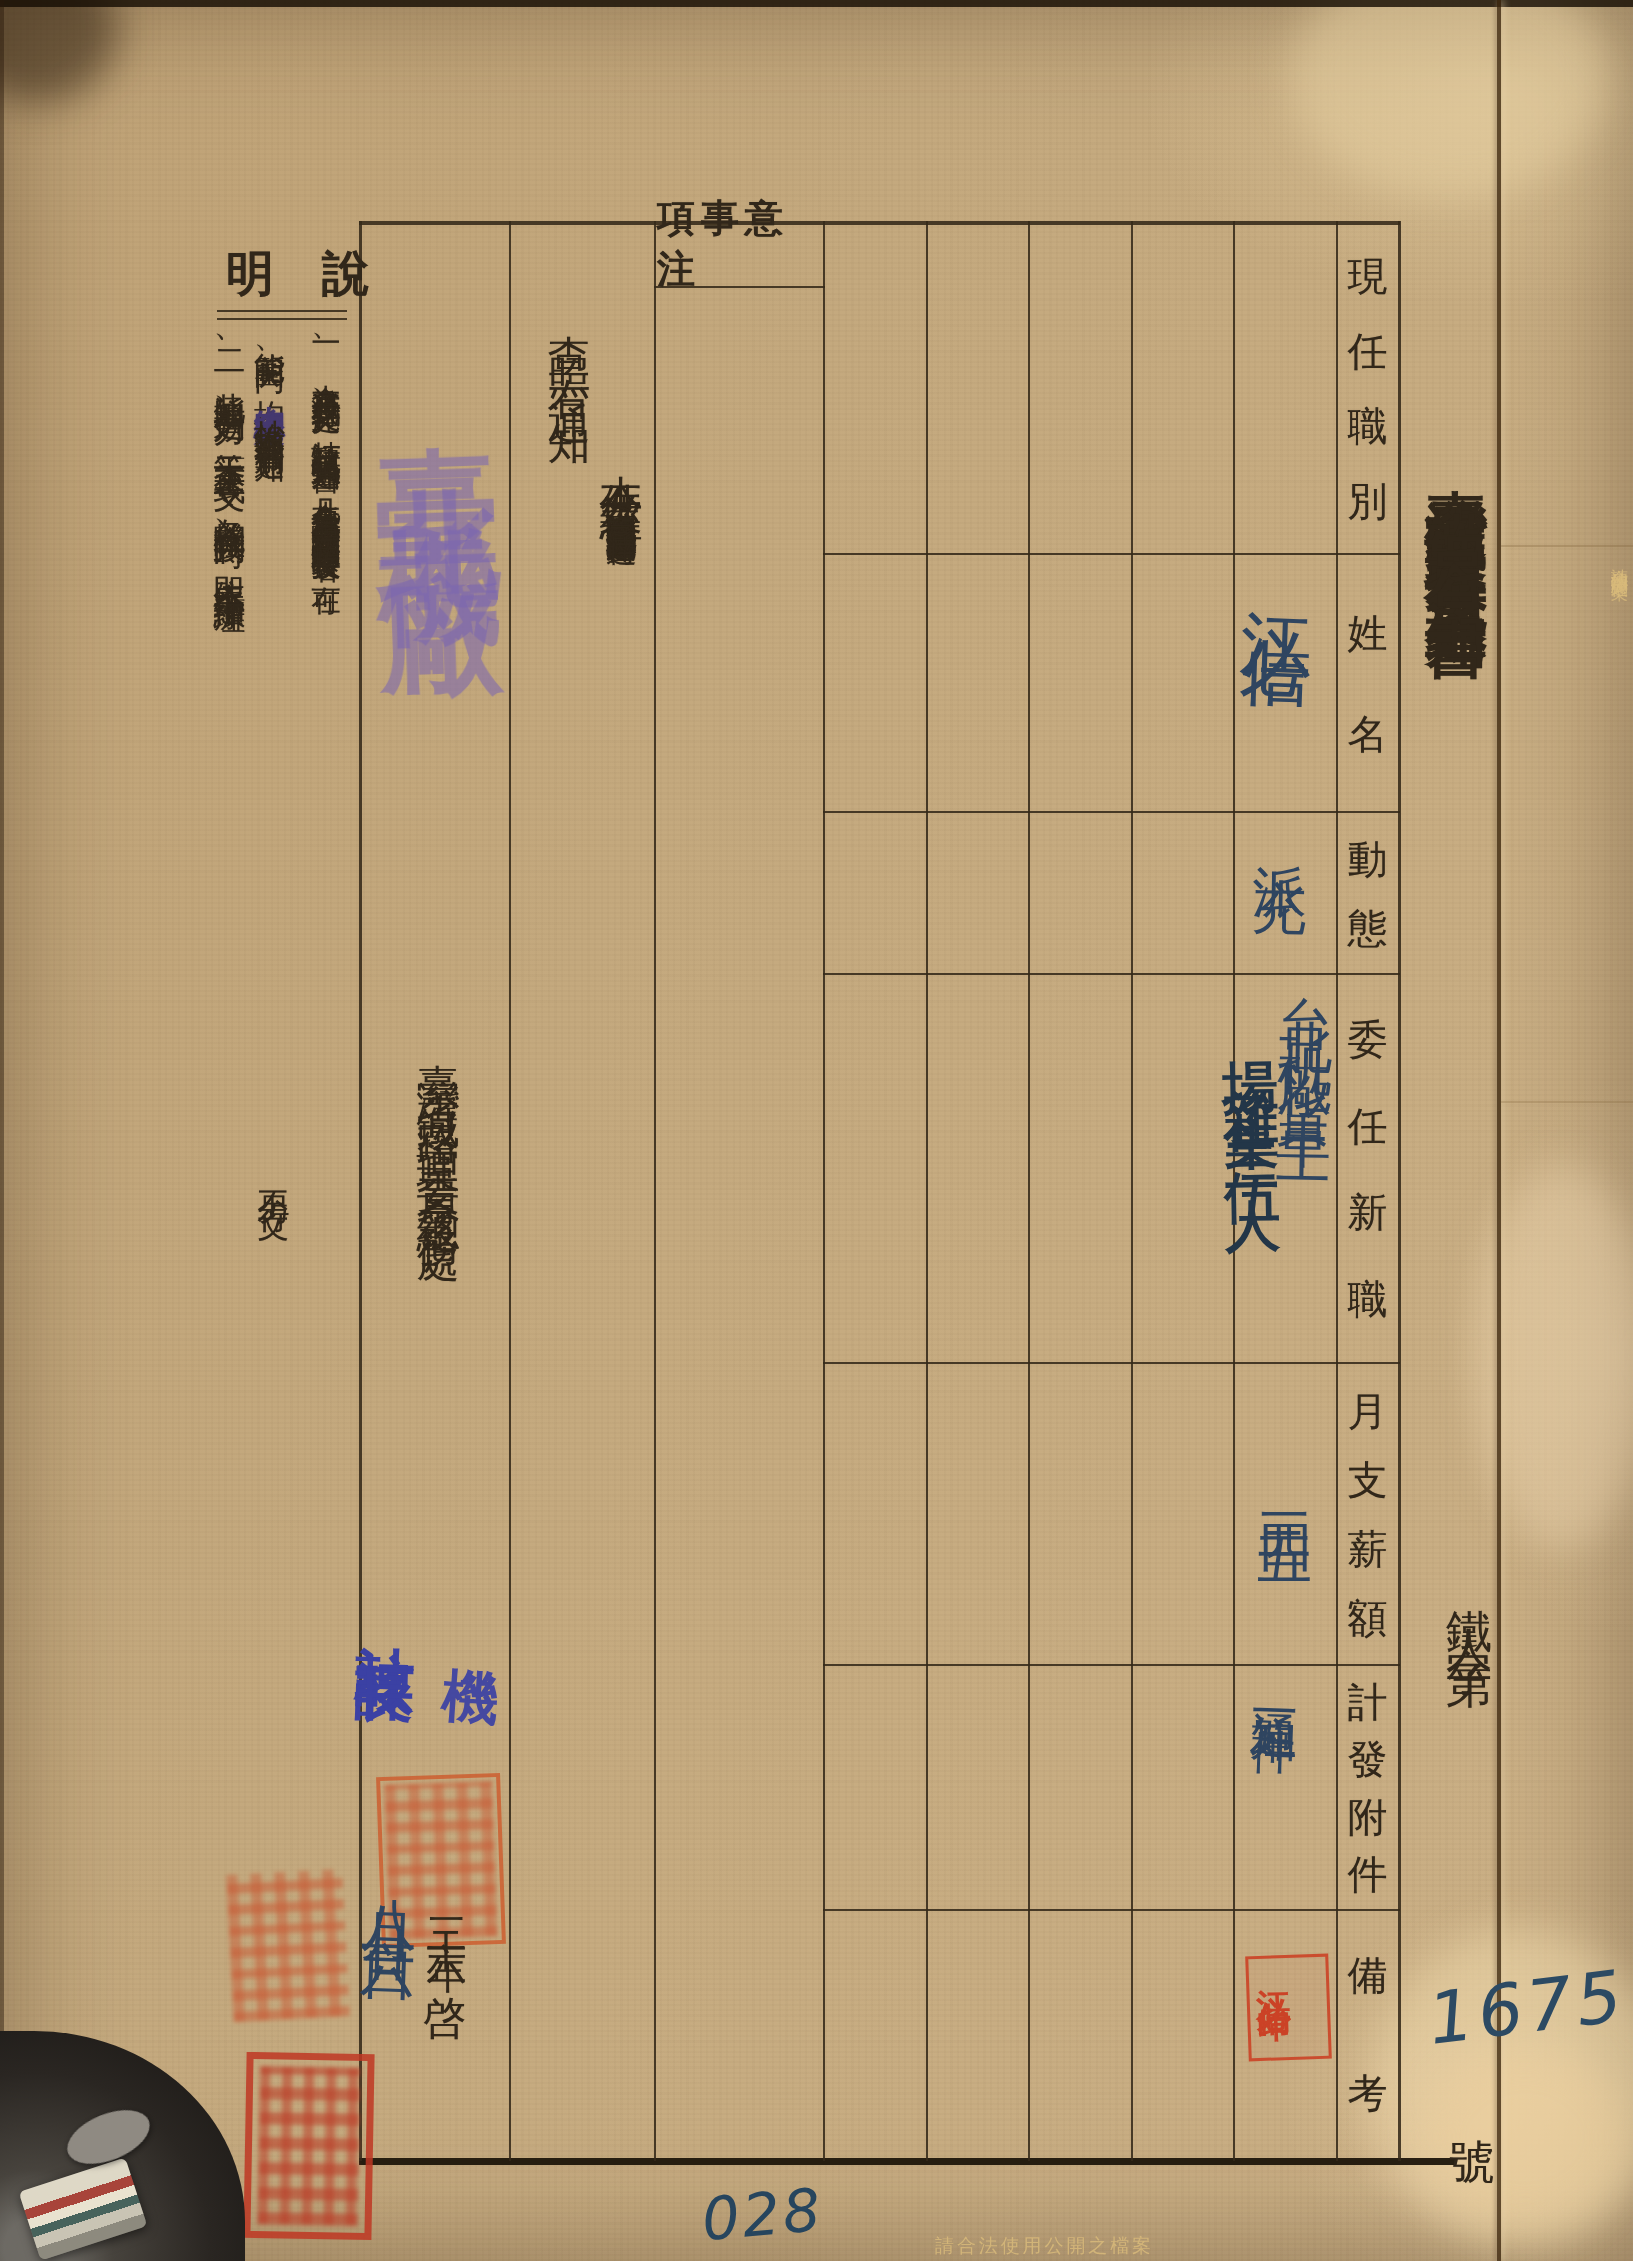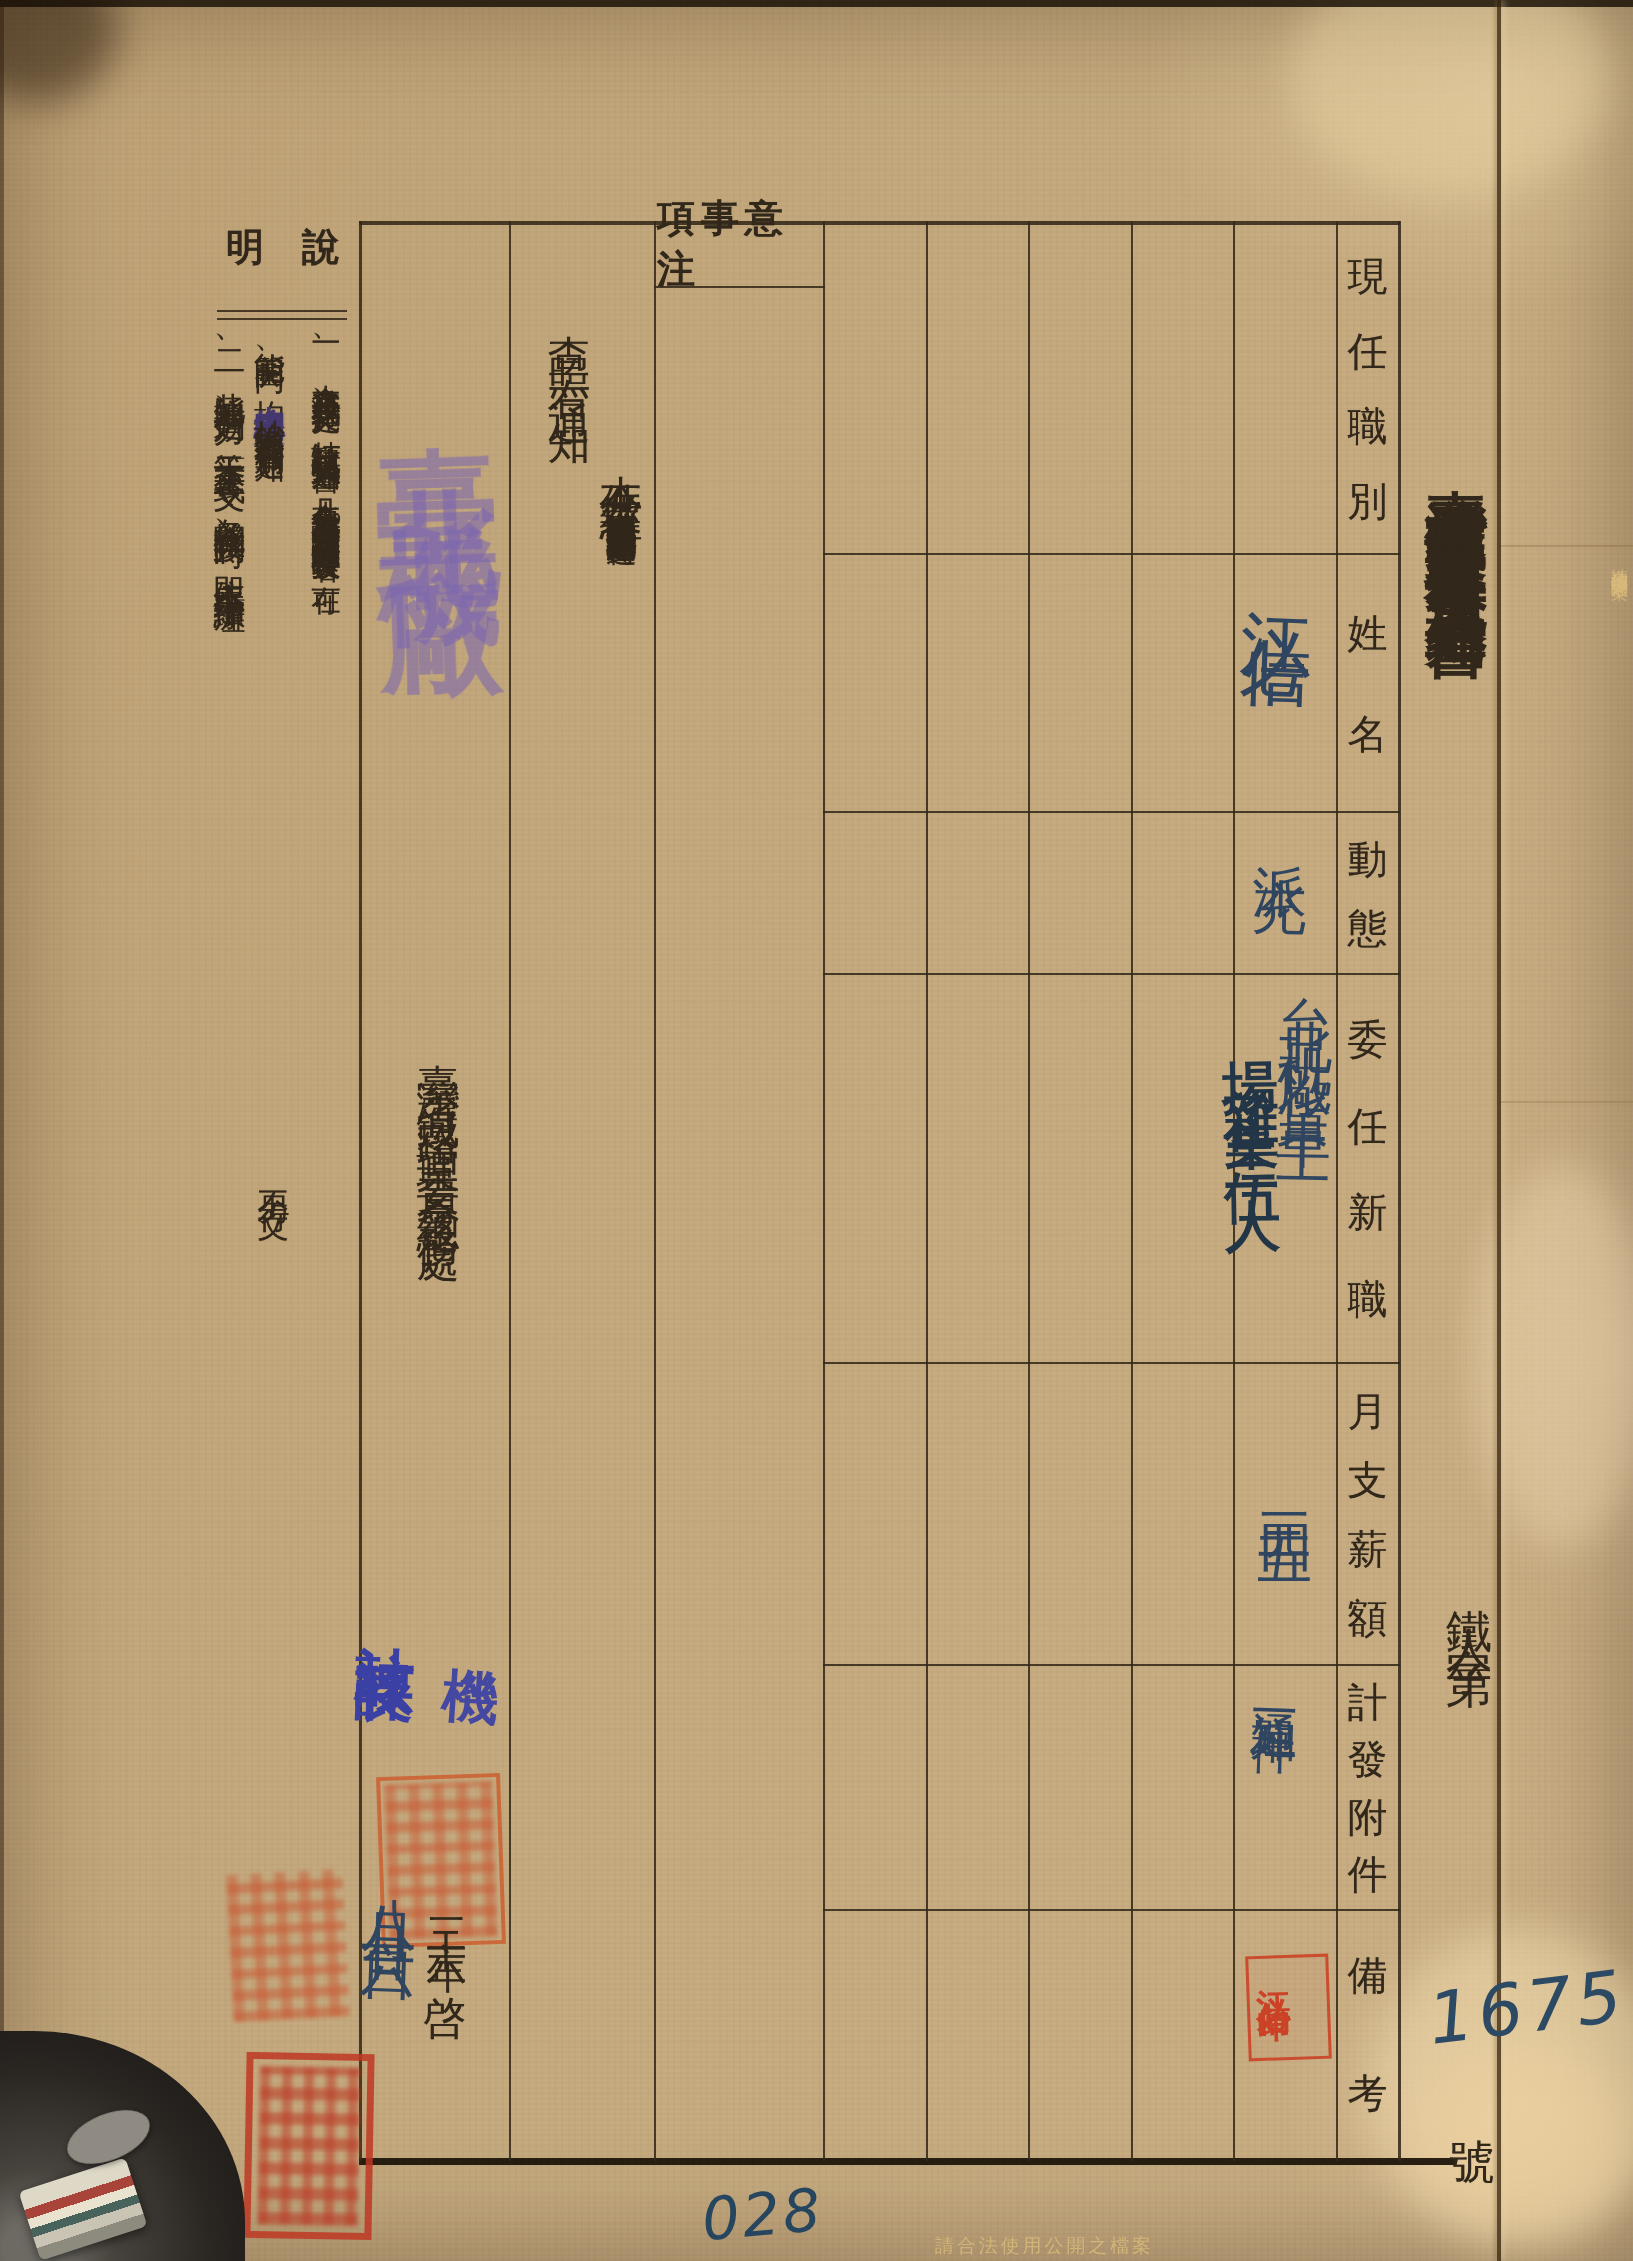--- a/index.html
+++ b/index.html
@@ -125,21 +125,21 @@
 
   <div style="position:absolute;left:657px;top:213px;width:167px;height:61px;display:flex;align-items:center;">
     <span class="print" style="font-size:38px;letter-spacing:5.9px;font-weight:600;">項事意注</span>
   </div>
   <div class="v print" style="left:600px;top:441px;">
     <span style="font-size:43px;letter-spacing:8.8px;">本件業經</span>
     <span style="font-size:31px;letter-spacing:0.7px;">鐵路管理委員會明令任免（發表日期及發文字號與本通知書同）特達</span>
   </div>
   <div class="v print" style="left:548px;top:301px;font-size:43px;letter-spacing:22px;">查照右通知</div>
 
-  <div class="print" style="position:absolute;left:226px;top:222px;font-size:38px;font-weight:600;">明　說</div>
+  <div class="print" style="position:absolute;left:226px;top:242px;font-size:48px;font-weight:600;">明　說</div>
   <div class="hl" style="left:217px;top:310px;width:130px;height:2.2px;"></div>
   <div class="hl" style="left:217px;top:318px;width:130px;height:2.2px;"></div>
   <div class="v print" style="left:311px;top:327px;font-size:29.5px;letter-spacing:2.2px;">一、本會爲減少正式行文起見、特訂定此項任免人員通知書、凡本會任免人員應行轉知各該員服務機關及飭其移交接收者、在可</div>
   <div class="v print" style="left:254px;top:327px;font-size:31px;letter-spacing:3.7px;">
     <span>能範圍內、均</span><span style="color:#45386f;font-weight:700;text-shadow:0 0 1.5px rgba(69,56,111,.7);">由總務處</span><span>抄錄本通知書分別通知</span>
   </div>
   <div class="v print" style="left:258px;top:1165px;font-size:32px;letter-spacing:5.9px;">不另行文</div>
   <div class="v print" style="left:214px;top:327px;font-size:32px;letter-spacing:3.7px;">二、此通知書之効力、等于本會正式令文、各機關接到時、即依奉令手續辦理</div>
 
   <div class="v" style="left:372px;top:345px;font-size:124px;letter-spacing:41px;color:rgba(122,102,176,.58);transform:rotate(-2deg);filter:blur(0.7px);font-weight:600;">臺北機廠</div>

